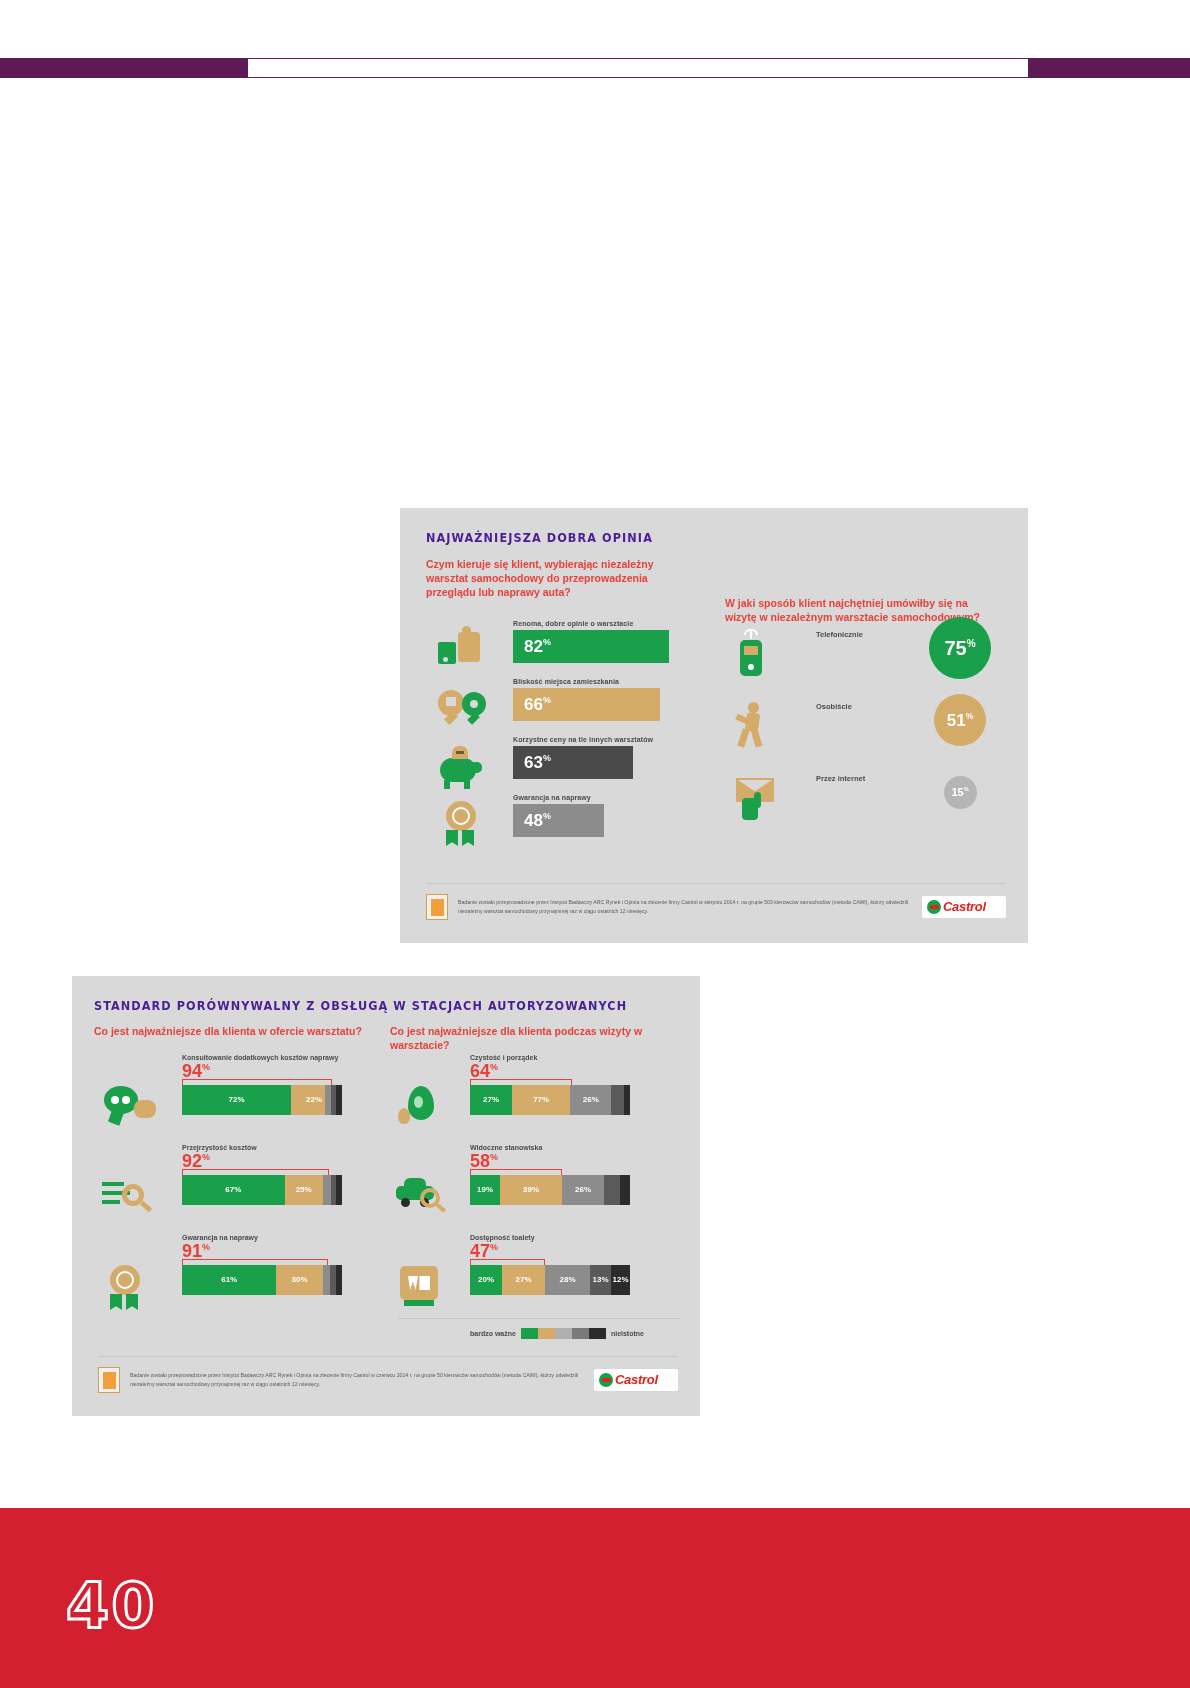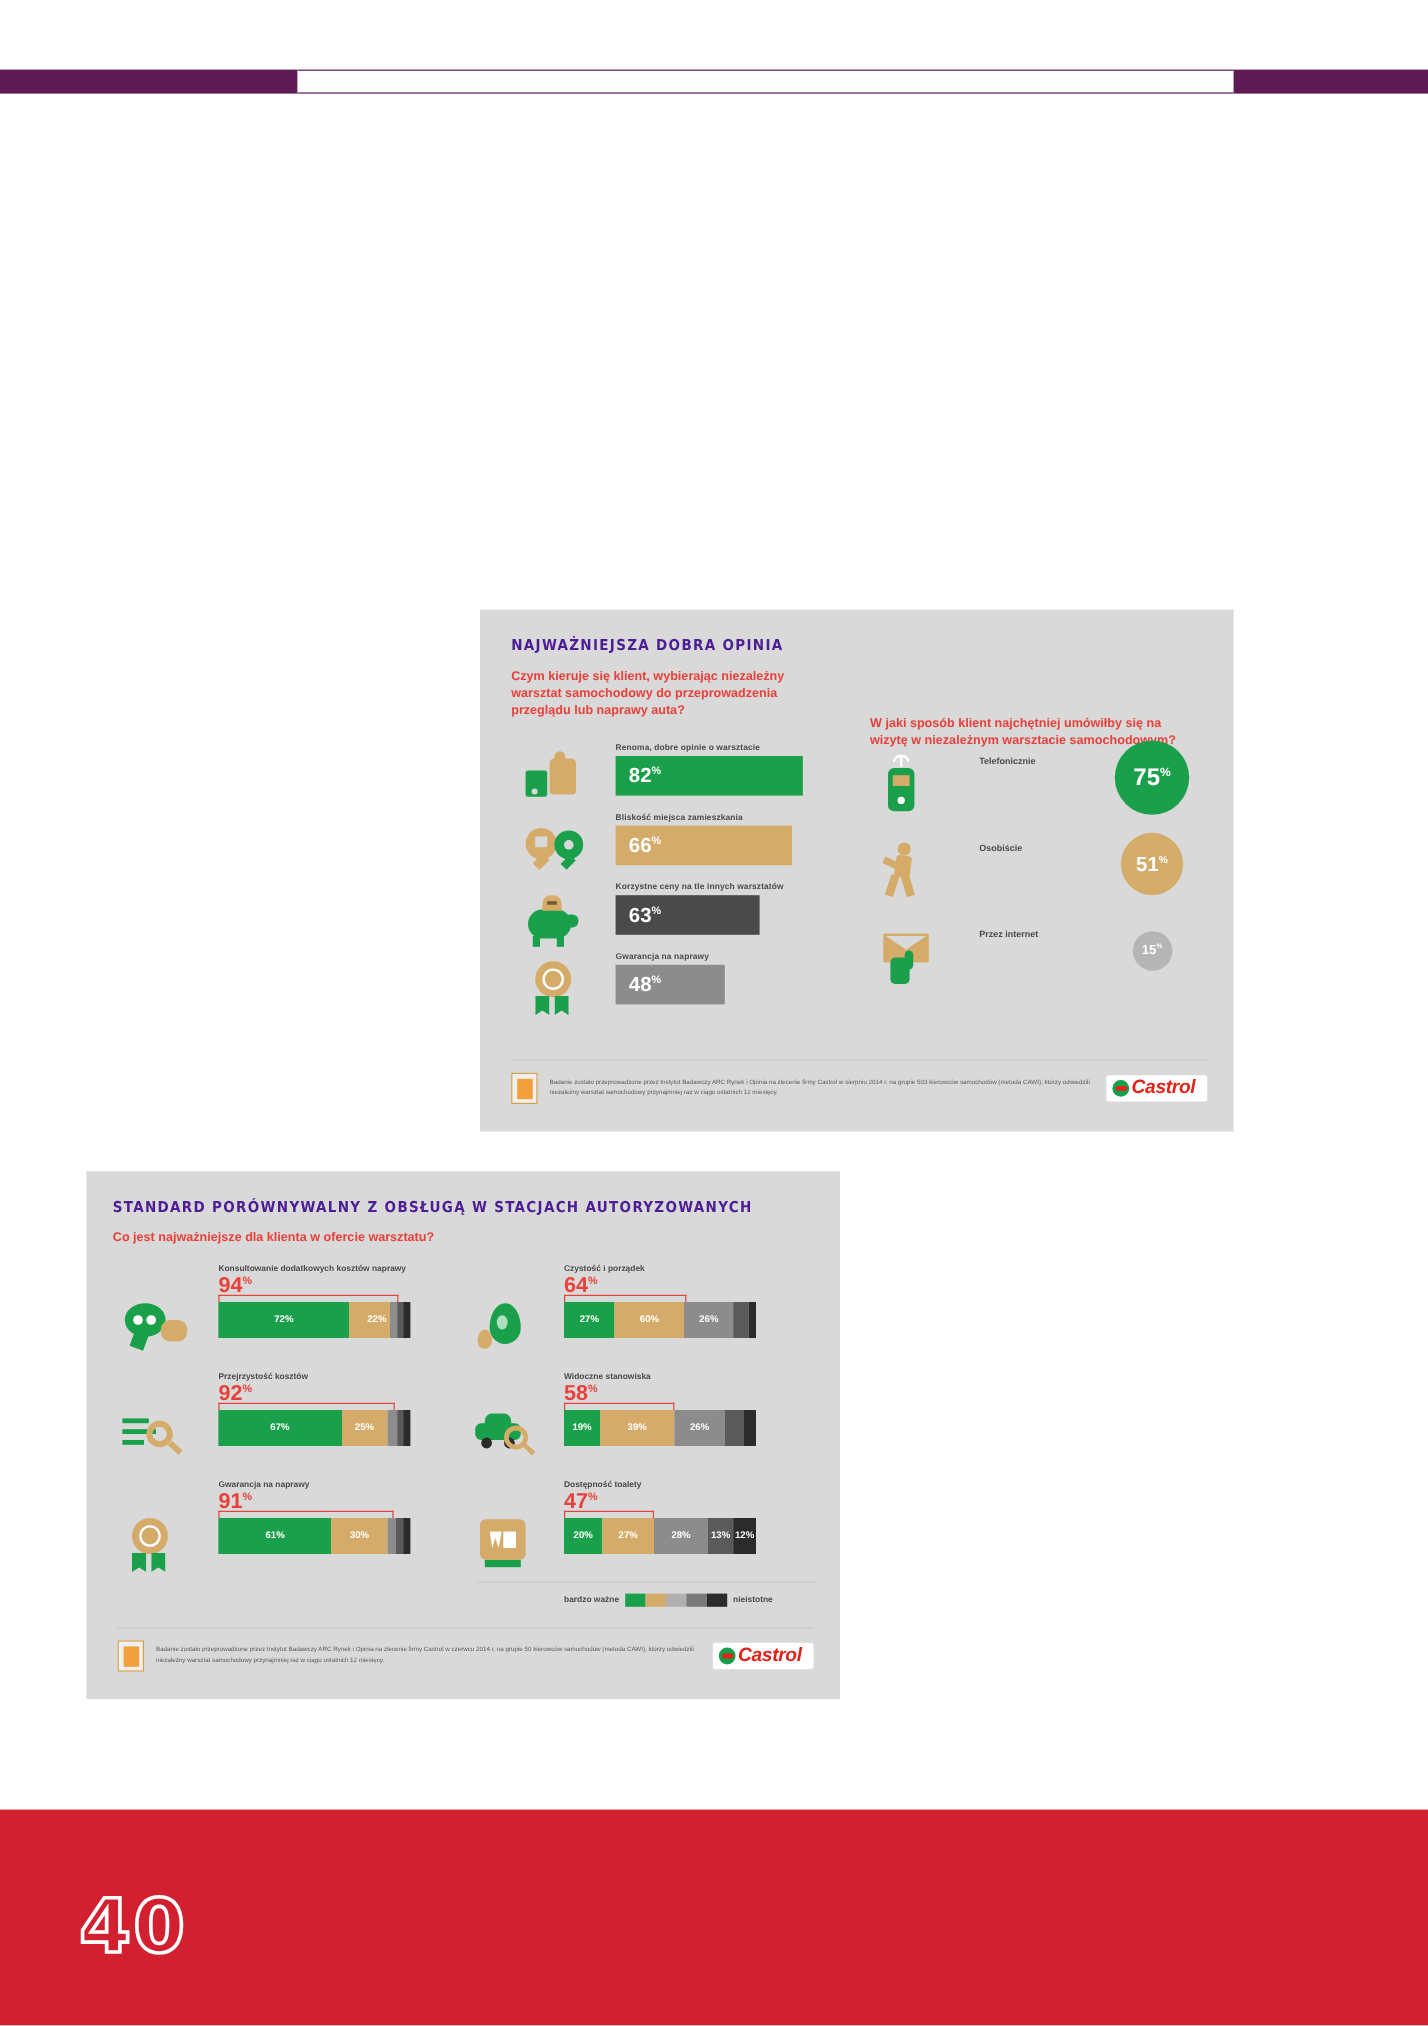--- a/index.html
+++ b/index.html
@@ -55,21 +55,21 @@
                position:relative; flex:0 0 auto; margin-right:10px; }
   .foot-icon:after { content:""; position:absolute; left:4px; top:4px; width:13px; height:17px;
                      background:#f2a03c; }
   .foot-text { font-size:5.2px; color:#5a5a5a; line-height:1.65; flex:1 1 auto; }
   .castrol { flex:0 0 auto; width:84px; height:22px; background:#ffffff; border-radius:2px;
              position:relative; display:flex; align-items:center; }
   .castrol .cdot { width:14px; height:14px; border-radius:50%; background:#14a04a; margin-left:5px;
                    position:relative; flex:0 0 auto; }
   .castrol .cdot:after{ content:""; position:absolute; left:3px; top:5px; width:9px; height:4px;
                         background:#e2231a; border-radius:1px; }
-  .castrol .ctext { font-size:16px; font-weight:700; color:#e2231a; font-style:italic;
+  .castrol .ctext { font-size:13px; font-weight:700; color:#e2231a; font-style:italic;
                     margin-left:2px; letter-spacing:-0.3px; }
 
   
   #card2 { left:72px; top:976px; width:628px; height:440px; }
   #card2 .card-title { position:absolute; left:22px; top:22px; }
   #card2 .q-left  { position:absolute; left:22px;  top:48px; width:300px; }
   #card2 .q-right { position:absolute; left:318px; top:48px; width:310px; }
 
   .sb-label { font-size:7px; color:#4a4a4a; font-weight:600; white-space:nowrap; }
   .sb-top { font-size:18px; font-weight:700; color:#e8403a; line-height:1.1; margin-top:1px; }
@@ -198,20 +198,21 @@
       <div class="castrol">
         <div class="cdot"></div>
         <div class="ctext">Castrol</div>
       </div>
     </div>
   </div>
 
   <div class="card" id="card2">
     <div class="card-title">STANDARD PORÓWNYWALNY Z OBSŁUGĄ W STACJACH AUTORYZOWANYCH</div>
     <div class="q q-left">Co jest najważniejsze dla klienta w ofercie warsztatu?</div>
+    <div class="q q-right">Co jest najważniejsze dla klienta podczas wizyty w warsztacie?</div>
 
     <div id="c2-left">
         <div style="position: absolute; width: 58px; height: 50px; left: 28px; top: 106px;">
           <div style="position: absolute; left: 4px; top: 4px; width: 34px; height: 28px; border-radius: 50%; background: rgb(26, 160, 74);"></div>
           <div style="position: absolute; left: 10px; top: 28px; width: 12px; height: 14px; background: rgb(26, 160, 74); transform: rotate(20deg);"></div>
           <div style="position: absolute; left: 11px; top: 14px; width: 8px; height: 8px; border-radius: 50%; background: rgb(255, 255, 255);"></div>
           <div style="position: absolute; left: 22px; top: 14px; width: 8px; height: 8px; border-radius: 50%; background: rgb(255, 255, 255);"></div>
           <div style="position: absolute; left: 34px; top: 18px; width: 22px; height: 18px; border-radius: 8px; background: rgb(213, 171, 106);"></div>
         </div>
         <div style="position: absolute; left: 110px; top: 78px; width: 160px;">
@@ -268,21 +269,21 @@
         <div style="position: absolute; width: 58px; height: 50px; left: 322px; top: 106px;">
           <div style="position: absolute; left: 14px; top: 4px; width: 26px; height: 34px; border-radius: 50% / 60% 60% 40% 40%; background: rgb(26, 160, 74);"></div>
           <div style="position: absolute; left: 20px; top: 14px; width: 9px; height: 12px; border-radius: 50%; background: rgb(255, 255, 255); opacity: 0.65;"></div>
           <div style="position: absolute; left: 4px; top: 26px; width: 12px; height: 16px; border-radius: 50% / 60% 60% 40% 40%; background: rgb(213, 171, 106);"></div>
         </div>
         <div style="position: absolute; left: 398px; top: 78px; width: 160px;">
           <div class="sb-label">Czystość i porządek</div>
           <div class="sb-top">64<sup>%</sup></div>
           <div class="stack">
             <div class="seg" style="width: 43px; background: rgb(26, 160, 74);">27%</div>
-            <div class="seg" style="width: 59px; background: rgb(213, 171, 106);">60%</div>
+            <div class="seg" style="width: 59px; background: rgb(213, 171, 106);">77%</div>
             <div class="seg" style="width: 42px; background: rgb(140, 140, 140);">26%</div>
             <div class="seg" style="width: 13px; background: rgb(90, 90, 90);"></div>
             <div class="seg" style="width: 6px; background: rgb(43, 43, 43);"></div>
             <div class="brace" style="left: 0px; top: -6px; width: 102px;"></div>
           </div>
         </div>
         <div style="position: absolute; width: 58px; height: 50px; left: 322px; top: 196px;">
           <div style="position: absolute; left: 2px; top: 14px; width: 38px; height: 14px; border-radius: 5px; background: rgb(26, 160, 74);"></div>
           <div style="position: absolute; left: 10px; top: 6px; width: 22px; height: 12px; border-radius: 6px 6px 0px 0px; background: rgb(26, 160, 74);"></div>
           <div style="position: absolute; left: 7px; top: 26px; width: 9px; height: 9px; border-radius: 50%; background: rgb(43, 43, 43);"></div>

